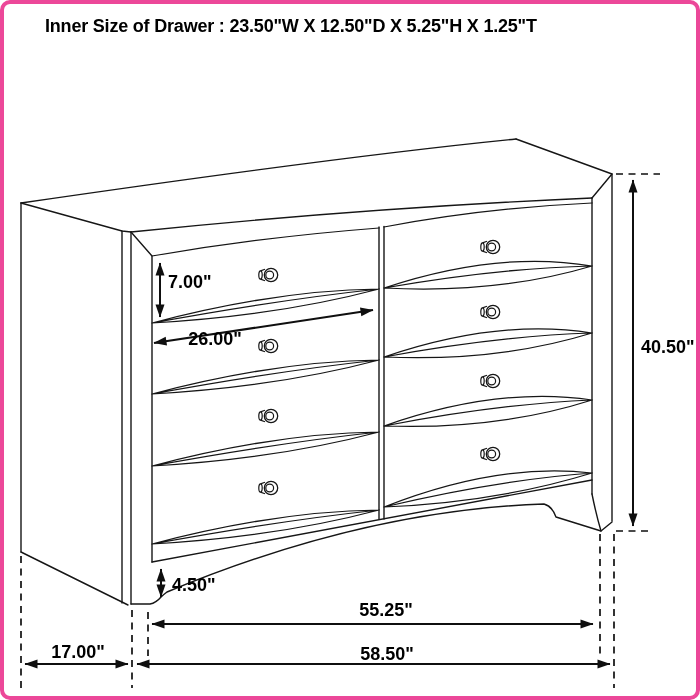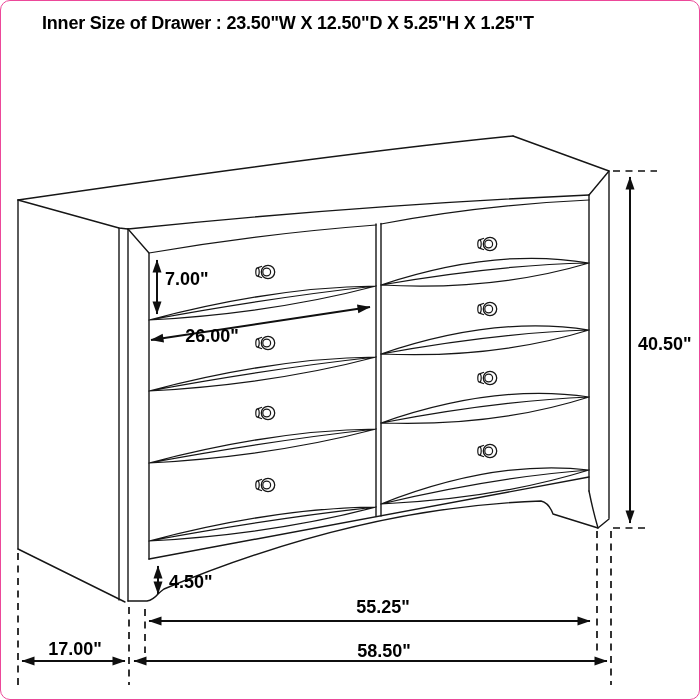--- a/index.html
+++ b/index.html
@@ -1,18 +1,18 @@
 <!DOCTYPE html>
 <html><head>
 <meta charset="utf-8">
 <style>
   html,body{margin:0;padding:0;background:#fff;}
   .canvas{
     position:relative;width:700px;height:700px;box-sizing:border-box;
-    background:#ffffff;border:1px solid #ec4899;border-radius:10px;overflow:hidden;
+    background:#ffffff;border:4px solid #ec4899;border-radius:10px;overflow:hidden;
     font-family:"Liberation Sans", sans-serif;
   }
   .title{
     position:absolute;left:41px;top:11px;width:630px;
     font:700 18px/1.25 "Liberation Sans", sans-serif;
     letter-spacing:-0.2px;color:#000;white-space:nowrap;
   }
   svg.diagram{position:absolute;left:0;top:0;}
   .ln{fill:none;stroke:#161616;stroke-width:1.4;stroke-linecap:round;stroke-linejoin:round;}
   .thin{fill:none;stroke:#161616;stroke-width:1.25;stroke-linecap:round;stroke-linejoin:round;}

